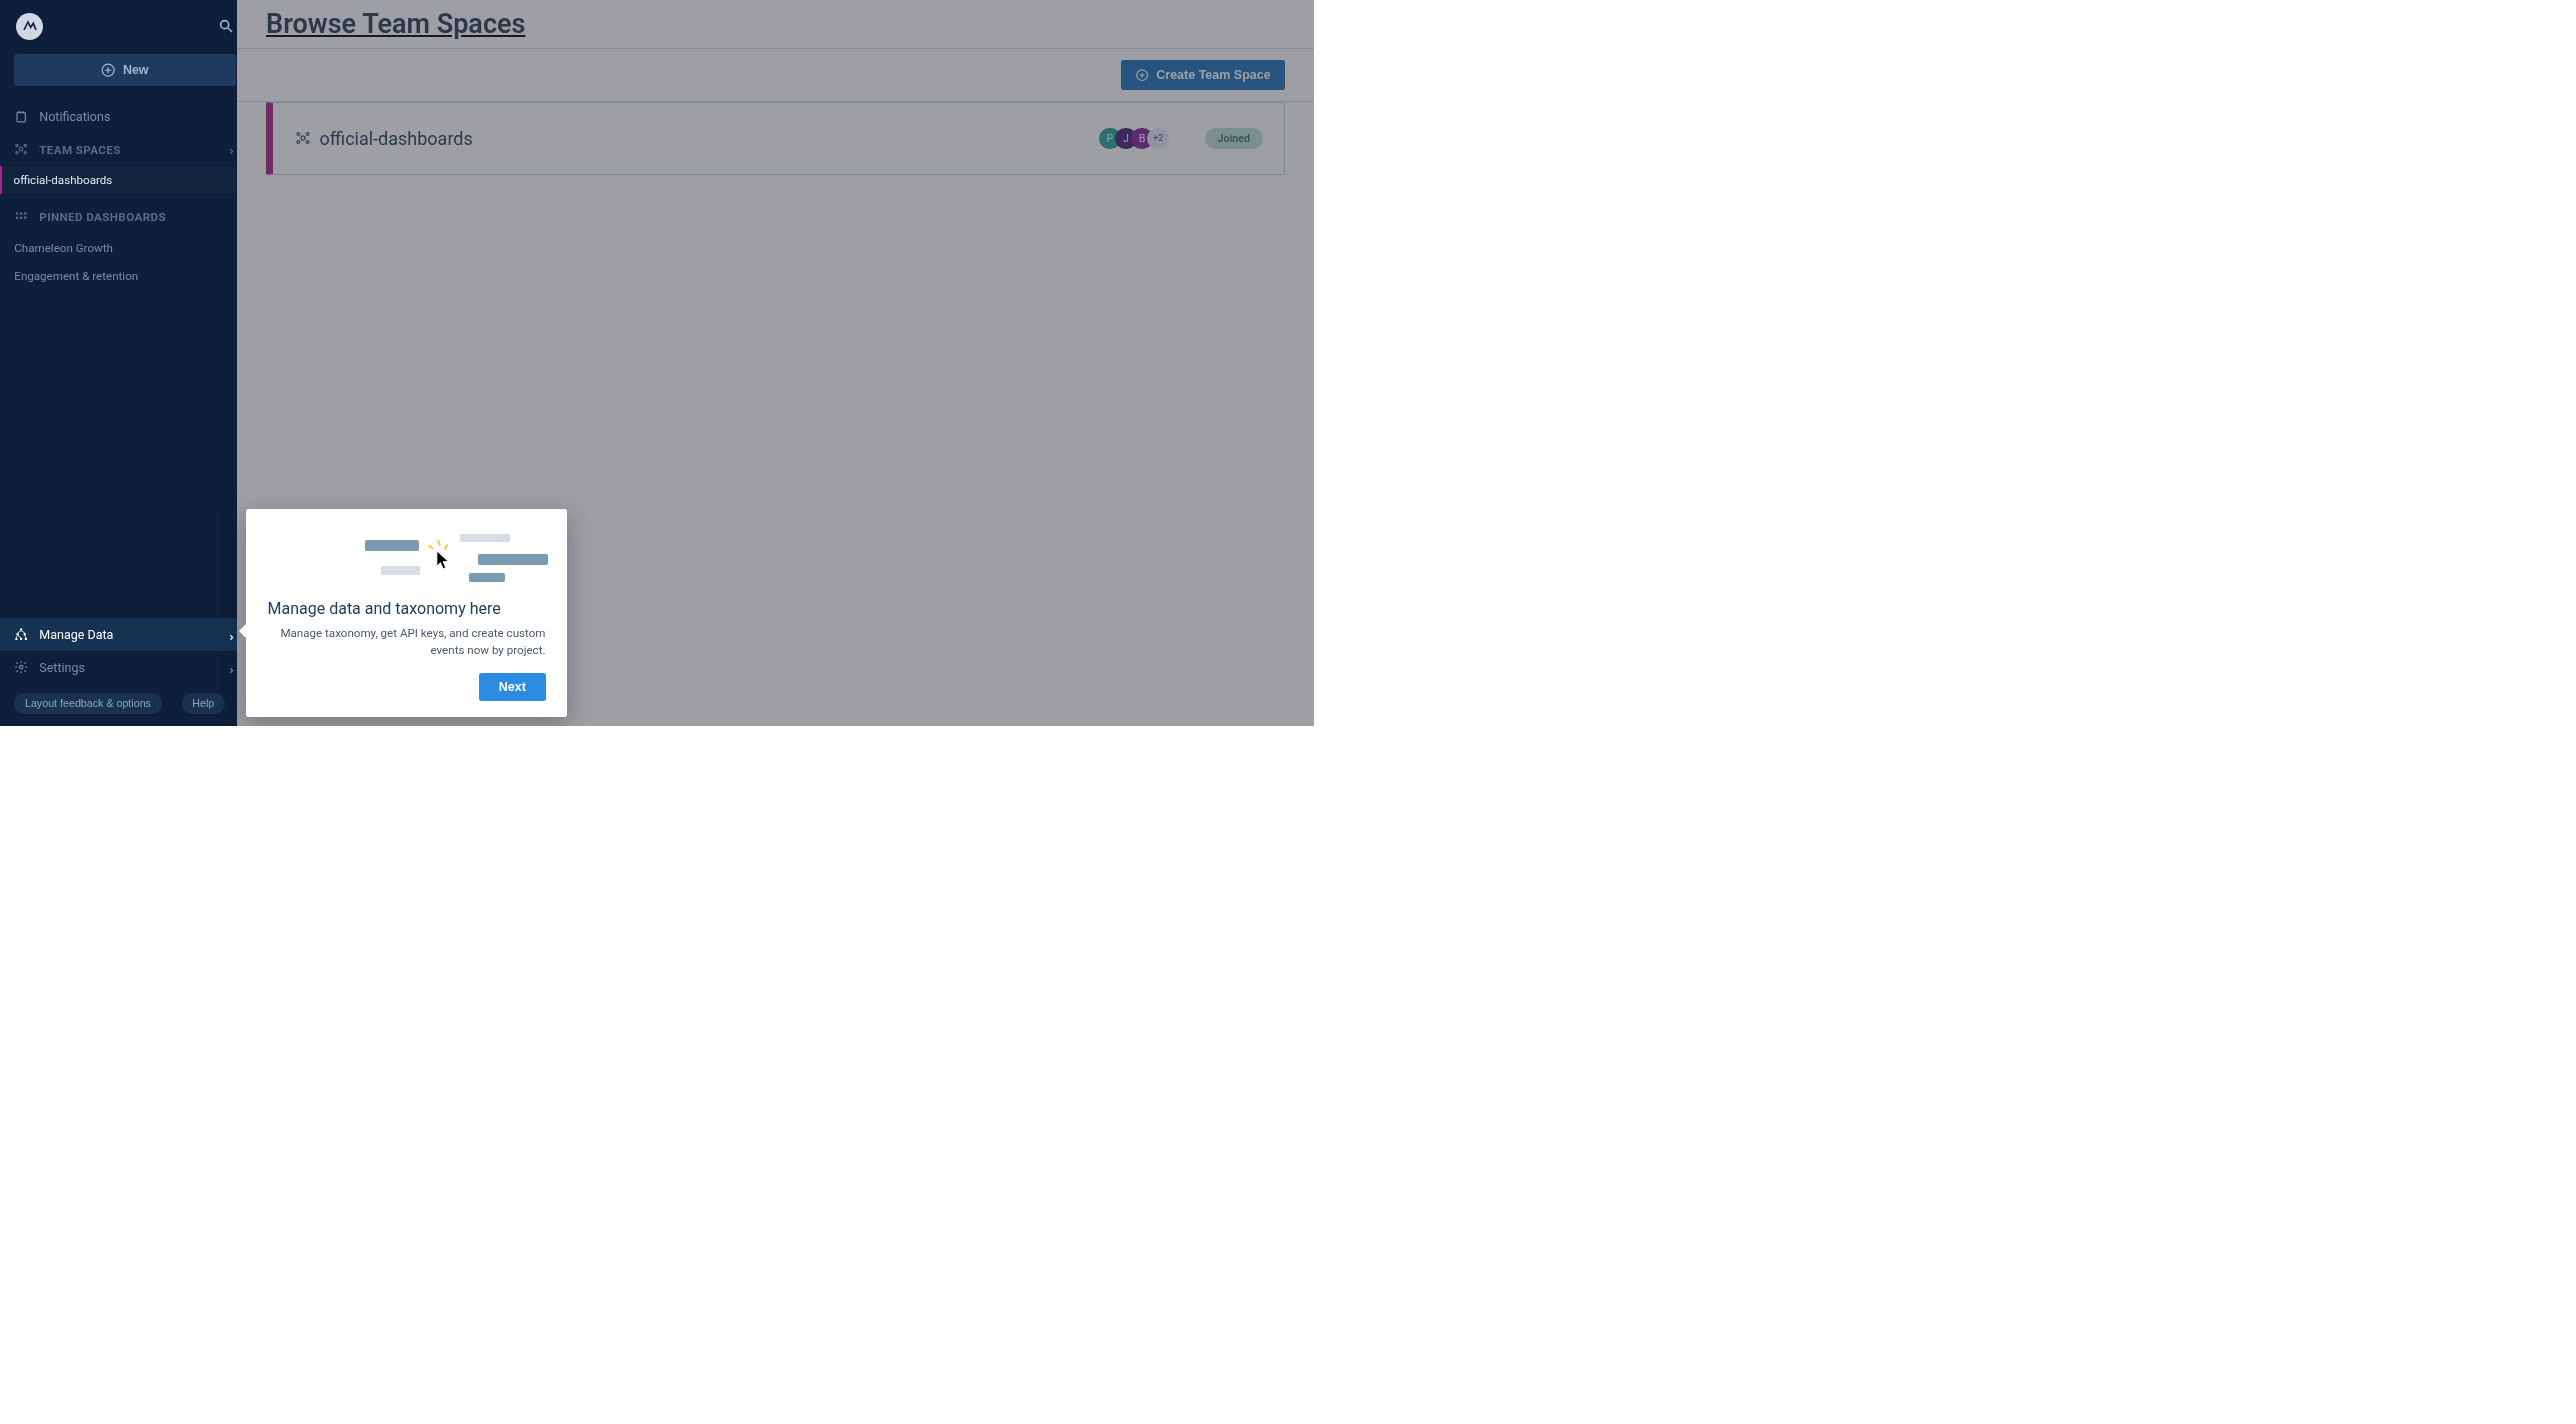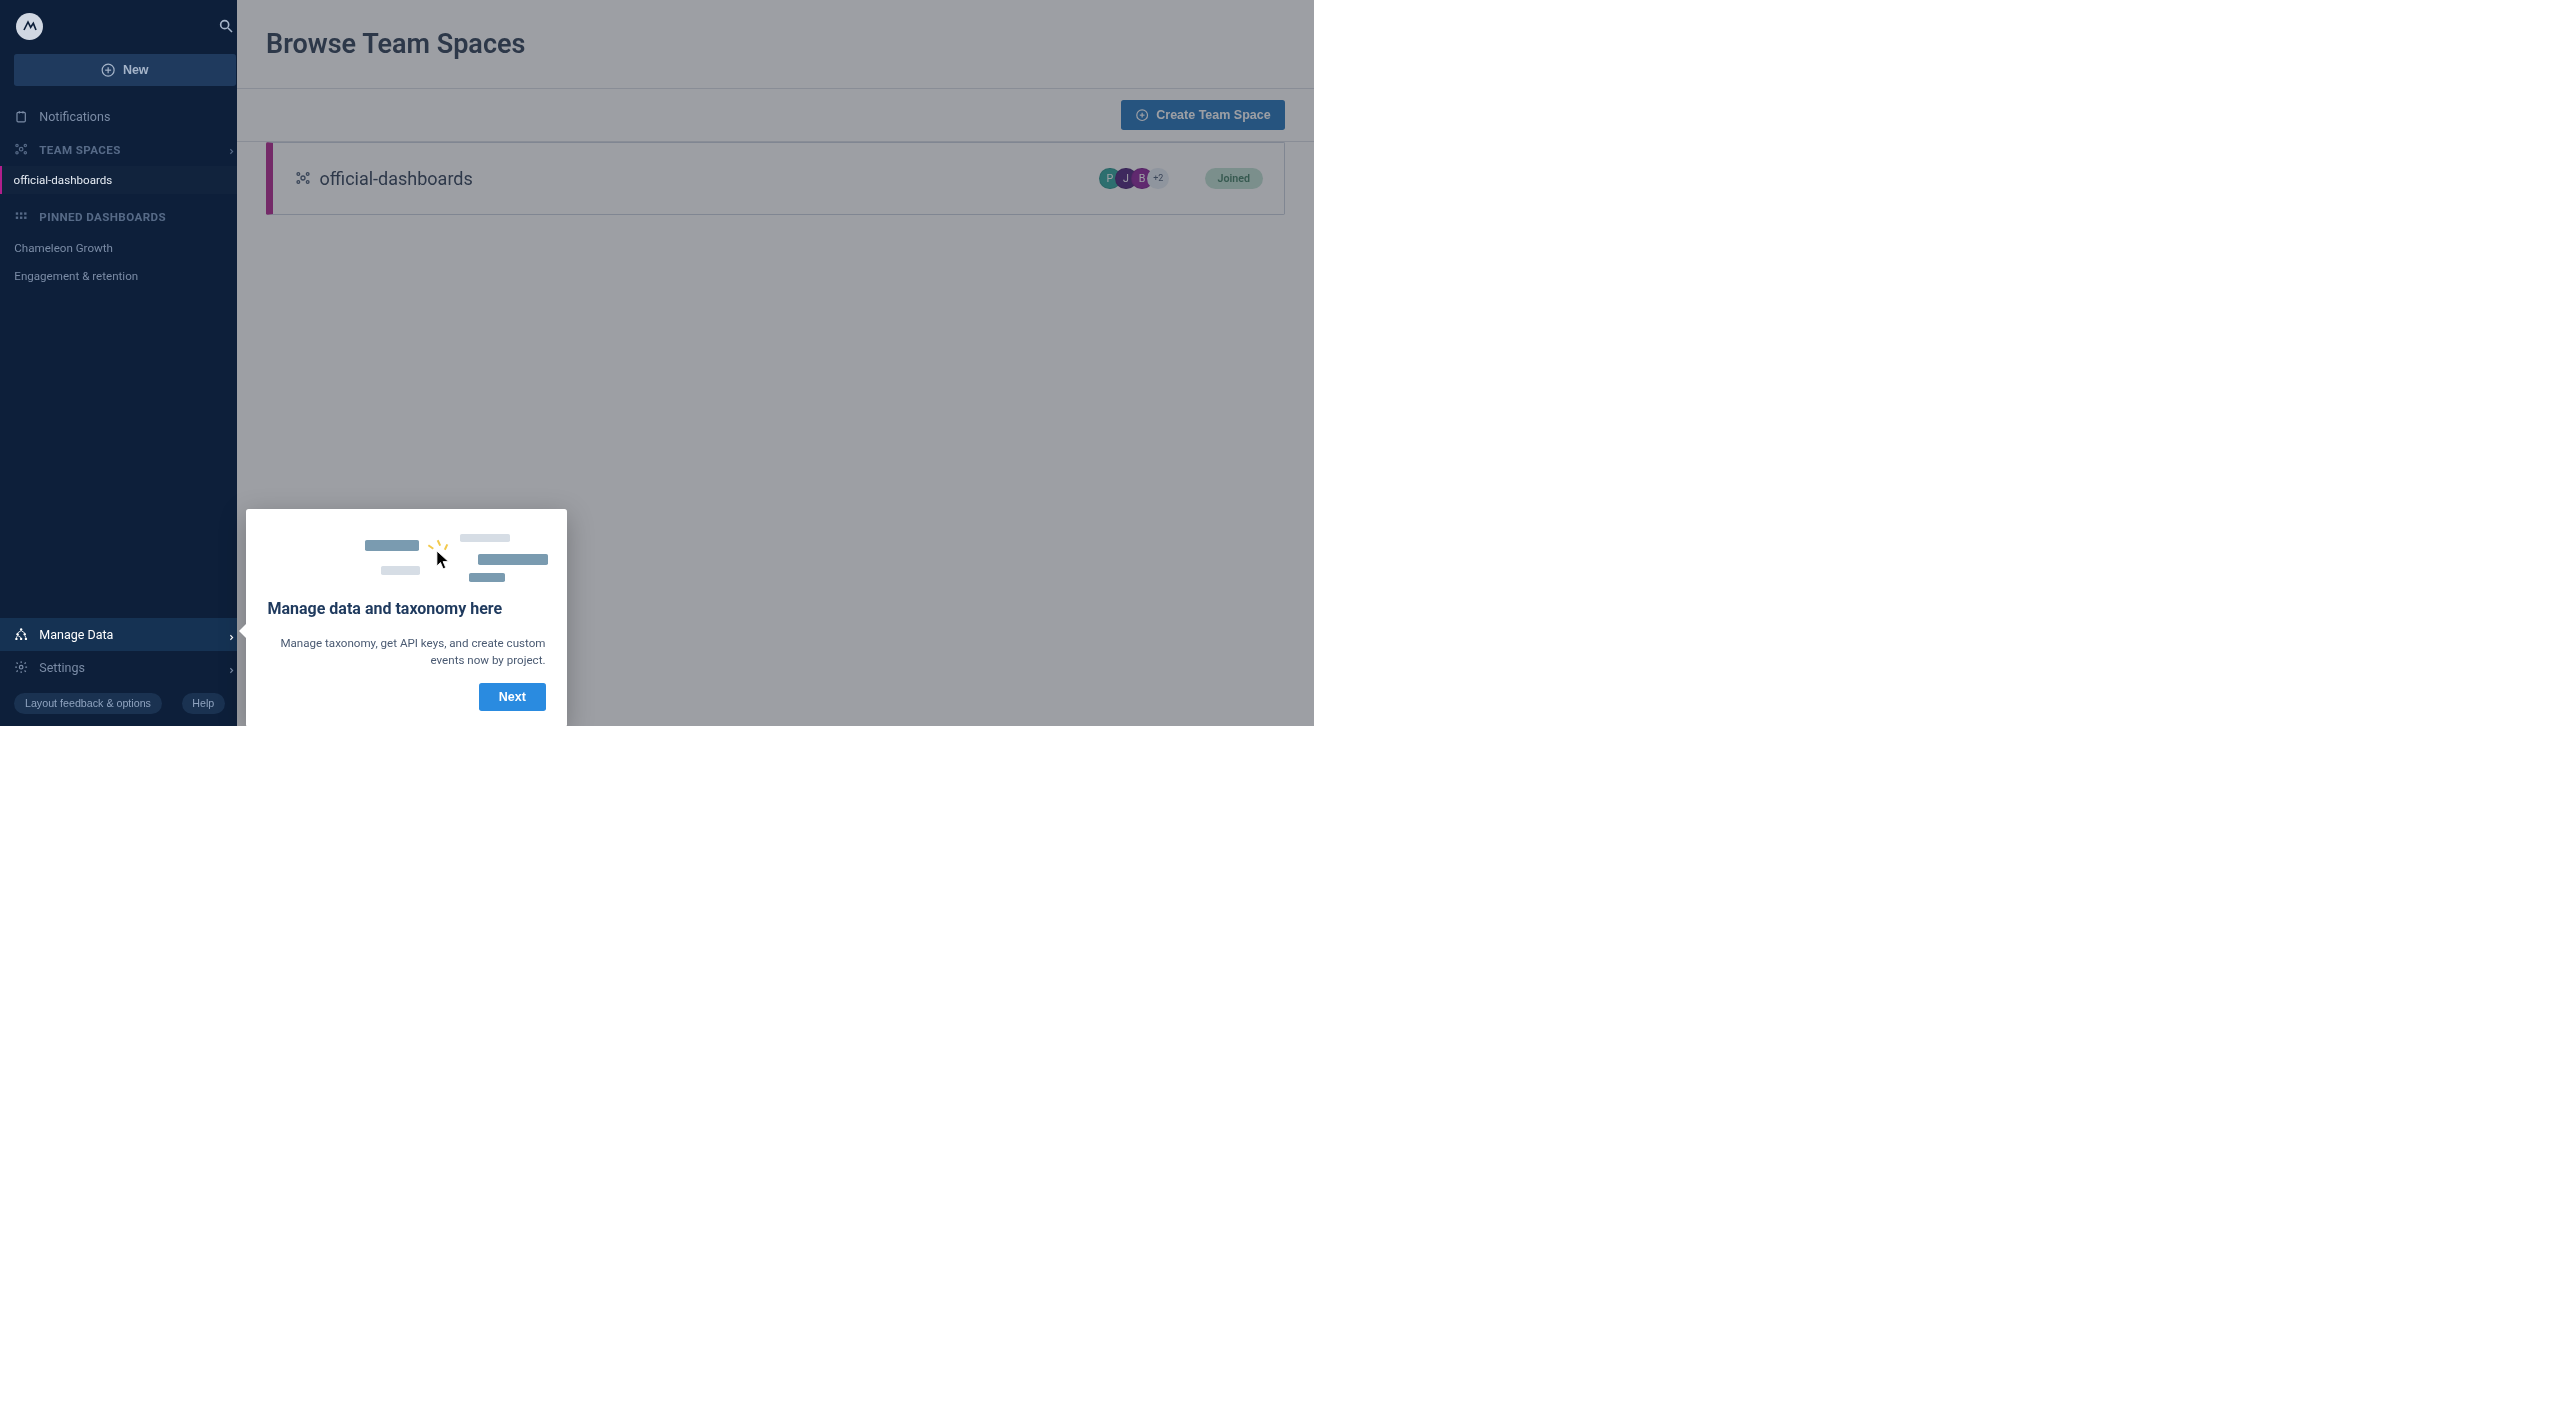--- a/index.html
+++ b/index.html
@@ -125,22 +125,23 @@
       background: #fff;
     }
     .overlay-dim {
       position: absolute;
       inset: 0;
       background: rgba(50,55,65,0.48);
       z-index: 5;
       pointer-events: none;
     }
     .main-header {
-      padding: 28px 29px;
+      padding: 8px 29px;
       border-bottom: 0.9px solid #d8dde5;
+      text-decoration: underline;
     }
     .main-title {
       font-size: 27px;
       color: #2a3a52;
       font-weight: 600;
     }
     .action-bar {
       padding: 10.7px 29px;
       border-bottom: 0.9px solid #d8dde5;
       display: flex;
@@ -256,22 +257,22 @@
       position: absolute; left: 116px; top: 9px;
     }
     .sparkle { position: absolute; width: 1.8px; height: 6.3px; background: #f2c94c; }
     .s1 { left: 9px; top: -1.8px; transform: rotate(-25deg); }
     .s2 { left: 1.8px; top: 2.7px; transform: rotate(-55deg); }
     .s3 { left: 16px; top: 2.7px; transform: rotate(25deg); }
     .cursor-arrow { position: absolute; left: 7.2px; top: 9px; }
     .tooltip-title {
       font-size: 16px;
       color: #1f3a5e;
-      font-weight: 700;
-      margin-bottom: 17px;
+      font-weight: 400;
+      margin-bottom: 7px;
     }
     .tooltip-body {
       font-size: 11.6px;
       color: #4a5a72;
       line-height: 1.45;
       margin-bottom: 14.3px;
       text-align: right;
     }
     .tooltip-actions { display: flex; justify-content: flex-end; }
     .next-btn {

